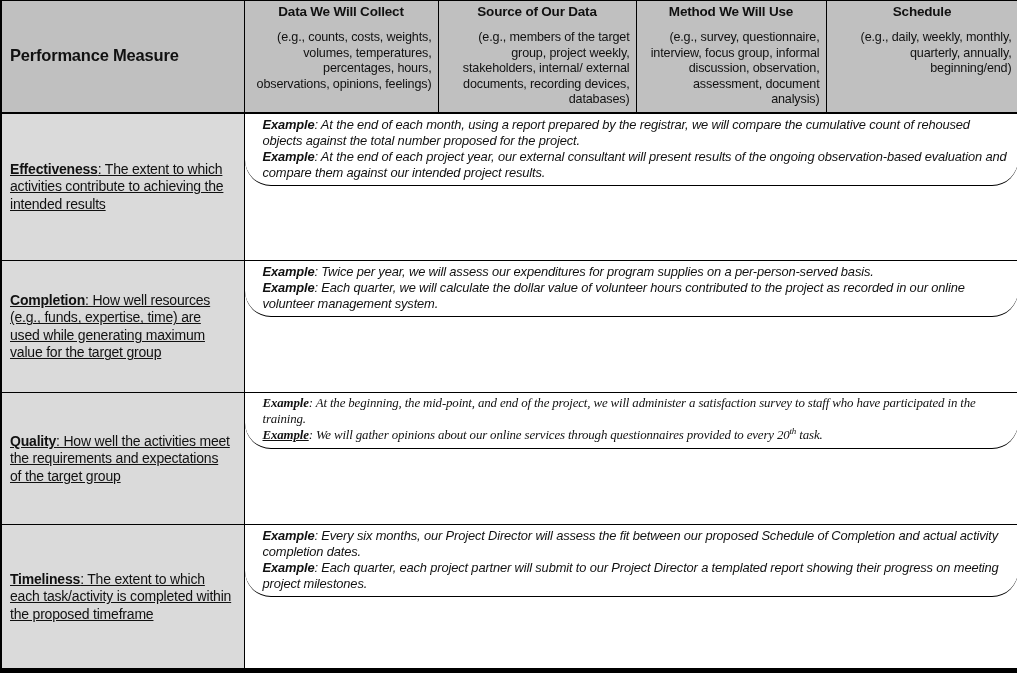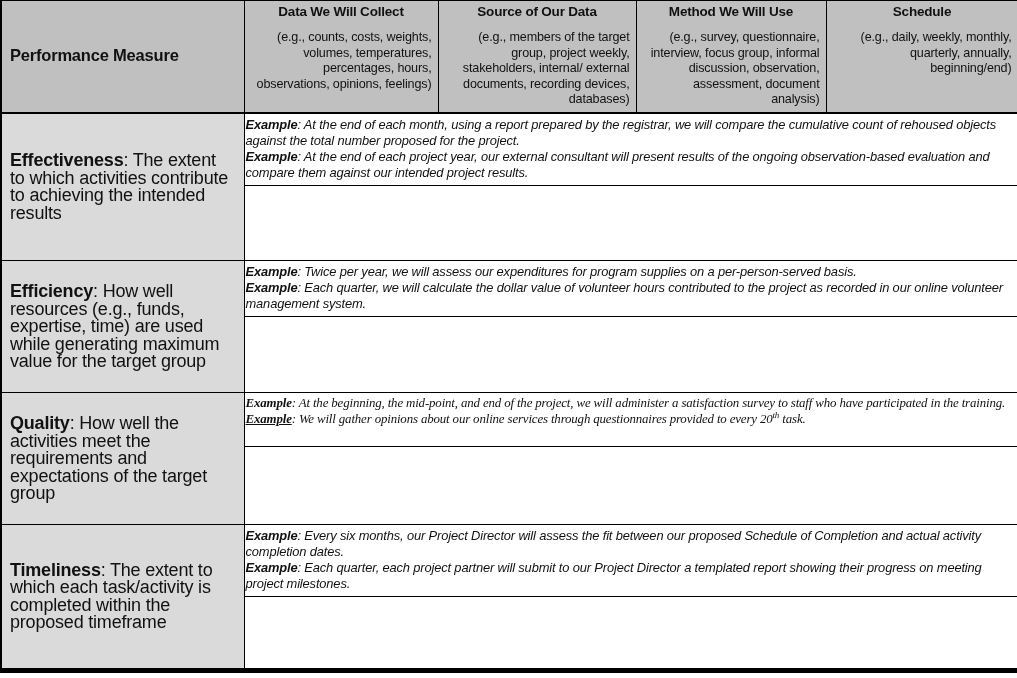--- a/index.html
+++ b/index.html
@@ -39,33 +39,35 @@
   .col-desc{
     font-size:12.6px;
     line-height:15.6px;
     letter-spacing:-0.15px;
     text-align:right;
   }
   td.label-cell{
     background:var(--label-bg);
     vertical-align:middle;
     padding:6px 12px 6px 8px;
-    font-size:18px;
+    font-size:14px;
     line-height:17.5px;
     letter-spacing:-0.2px;
+    text-decoration:underline;
   }
   td.label-cell .term{font-weight:bold;}
   td.content-cell{
     background:var(--content-bg);
     vertical-align:top;
     border-left:1.5px solid var(--grid);
   }
   .examples-box{
     border-bottom:1.5px solid var(--grid);
-    padding:3px 6px 4px 1px;
+    padding:3px 6px 4px 18px;
+    border-radius:26px;
   }
   .example{
     font-style:italic;
     font-size:12.9px;
     line-height:15.9px;
     letter-spacing:-0.15px;
   }
   .ex-label{font-weight:bold;}
   .ex-label.underlined{text-decoration:underline;}
   sup{font-size:9px;line-height:0;}
@@ -121,21 +123,21 @@
     <td class="content-cell" colspan="4">
       <div class="examples-box">
               <div class="example"><span class="ex-label">Example</span><span>: At the end of each month, using a report prepared by the registrar, we will compare the cumulative count of rehoused objects against the total number proposed for the project.</span></div>
               <div class="example"><span class="ex-label">Example</span><span>: At the end of each project year, our external consultant will present results of the ongoing observation-based evaluation and compare them against our intended project results.</span></div>
             </div>
     </td>
   </tr>
 
   <tr>
     <td class="label-cell">
-      <span class="term">Efficiency</span><span class="def">: How well resources (e.g., funds, expertise, time) are used while generating maximum value for the target group</span>
+      <span class="term">Completion</span><span class="def">: How well resources (e.g., funds, expertise, time) are used while generating maximum value for the target group</span>
     </td>
     <td class="content-cell" colspan="4">
       <div class="examples-box">
               <div class="example"><span class="ex-label">Example</span><span>: Twice per year, we will assess our expenditures for program supplies on a per-person-served basis.</span></div>
               <div class="example"><span class="ex-label">Example</span><span>: Each quarter, we will calculate the dollar value of volunteer hours contributed to the project as recorded in our online volunteer management system.</span></div>
             </div>
     </td>
   </tr>
 
   <tr>

